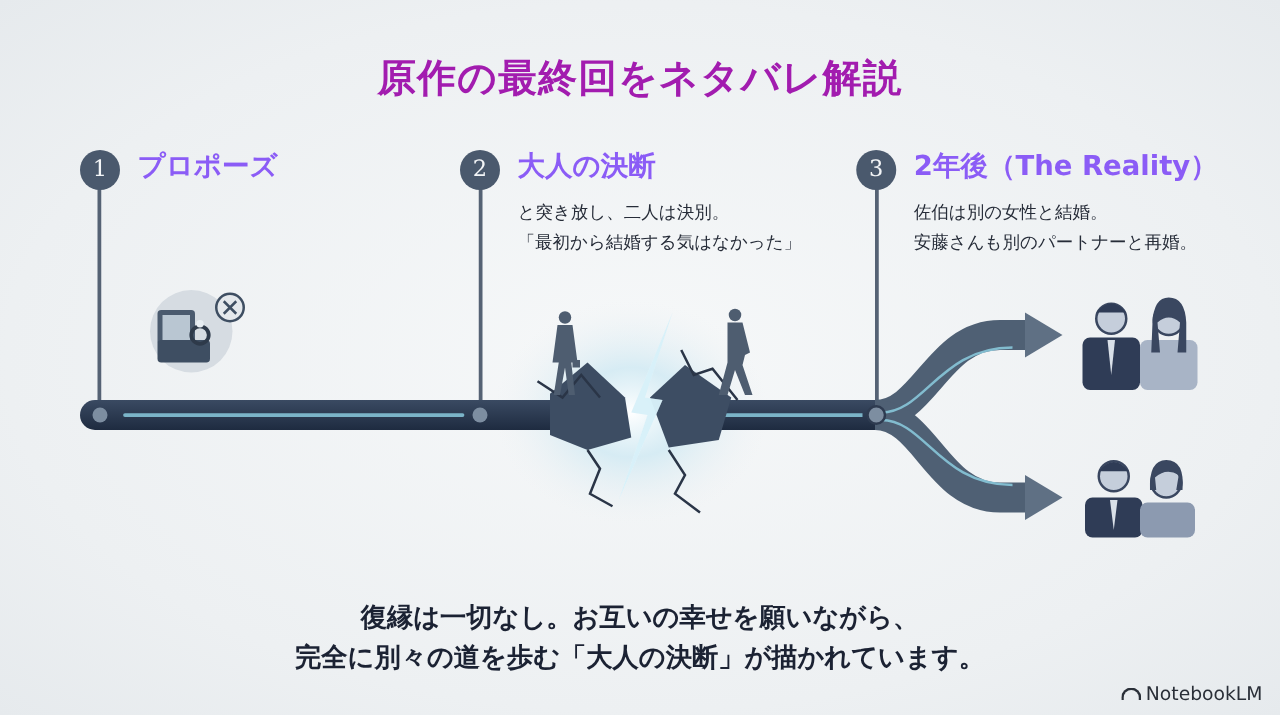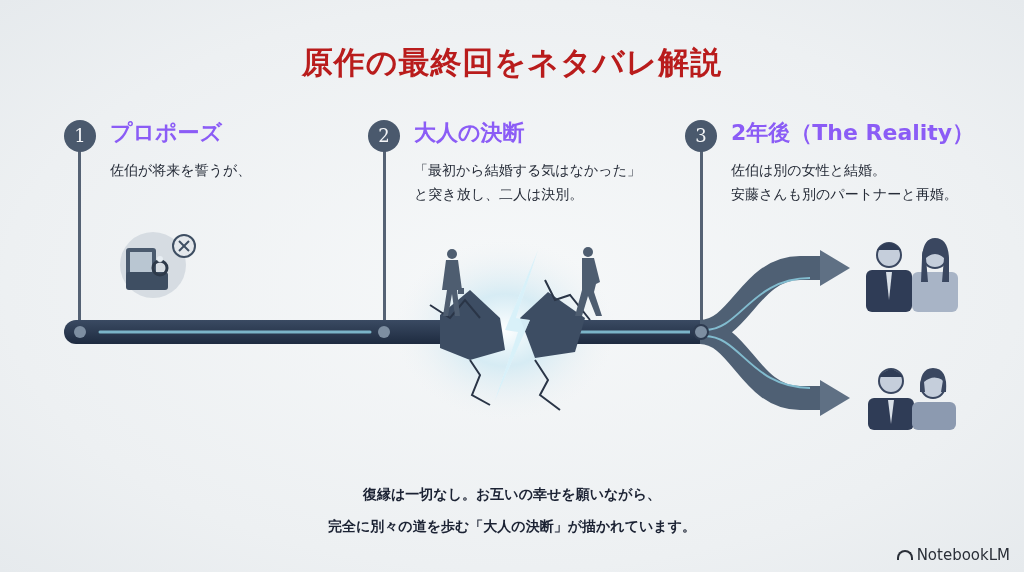--- a/index.html
+++ b/index.html
@@ -1,28 +1,28 @@
 <!DOCTYPE html>
 <html><head>
 <meta charset="utf-8">
 <style>
   html,body{margin:0;padding:0;}
   body{width:1024px;height:572px;overflow:hidden;background:#eef1f3;position:relative;
        font-family:"DejaVu Sans","Liberation Sans",sans-serif;color:#1c2233;}
   .bg{position:absolute;inset:0;background:radial-gradient(ellipse at 50% 50%,#f6f8f9 0%,#edf0f2 70%,#e6eaed 100%);}
   .title{position:absolute;left:0;width:1024px;top:42px;text-align:center;font-family:"DejaVu Serif","Liberation Serif",serif;
-         font-weight:bold;font-size:31px;letter-spacing:1px;color:#b91c1c;}
+         font-weight:bold;font-size:31px;letter-spacing:1px;color:#a21caf;}
   .step{position:absolute;top:120px;}
   .badge{position:absolute;left:0;top:0;width:32px;height:32px;border-radius:50%;background:#4a596d;color:#f3f5f7;
          font-family:"DejaVu Serif","Liberation Serif",serif;font-size:18px;line-height:32px;text-align:center;}
   .step-title{position:absolute;left:46px;top:-2px;font-weight:bold;font-size:22px;white-space:nowrap;color:#8b5cf6;}
   .step-title.serif{font-family:"DejaVu Serif","Liberation Serif",serif;}
   .step-desc{position:absolute;left:46px;top:38px;font-size:14px;line-height:24px;white-space:nowrap;color:#262c38;}
   .stem{position:absolute;width:3px;background:#556274;}
-  .summary{position:absolute;left:0;width:1024px;top:478px;text-align:center;font-weight:bold;font-size:14px;line-height:32px;color:#1b2233;}
+  .summary{position:absolute;left:0;width:1024px;top:478px;text-align:center;font-weight:bold;font-size:21px;line-height:32px;color:#1b2233;}
   .brand{position:absolute;right:14px;bottom:8px;font-size:15px;color:#2a2f38;display:flex;align-items:center;gap:4px;}
   svg{position:absolute;left:0;top:0;}
 </style>
 </head>
 <body>
 
 <div class="bg"></div>
 
 <div class="title">原作の最終回をネタバレ解説</div>
 
@@ -118,30 +118,29 @@
     <rect x="912" y="402" width="44" height="28" rx="6" fill="#8c9ab0"></rect>
     <circle cx="933" cy="386" r="12" fill="#c5cedb" stroke="#3a4760" stroke-width="2"></circle>
     <path d="M920,392 Q919,368 933,368 Q948,368 946,392 L941,392 L943,380 Q933,374 924,382 L925,392 Z" fill="#3a4760"></path>
   </g>
 </svg>
 
 <div class="step" style="left:64px;">
   <div class="badge">1</div>
   <div class="step-title serif">プロポーズ</div>
   <div class="step-desc">
-    <div>佐伯が将来を誓うが、</div>
   </div>
 </div>
 
 <div class="step" style="left:368px;">
   <div class="badge">2</div>
   <div class="step-title serif">大人の決断</div>
   <div class="step-desc">
+    <div>と突き放し、二人は決別。</div>
     <div>「最初から結婚する気はなかった」</div>
-    <div>と突き放し、二人は決別。</div>
   </div>
 </div>
 
 <div class="step" style="left:685px;">
   <div class="badge">3</div>
   <div class="step-title">2年後（The Reality）</div>
   <div class="step-desc">
     <div>佐伯は別の女性と結婚。</div>
     <div>安藤さんも別のパートナーと再婚。</div>
   </div>

